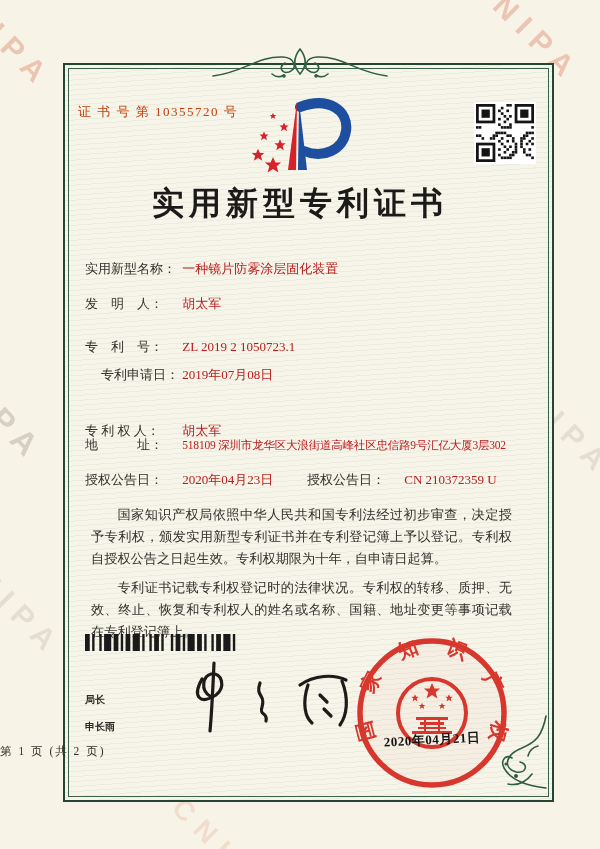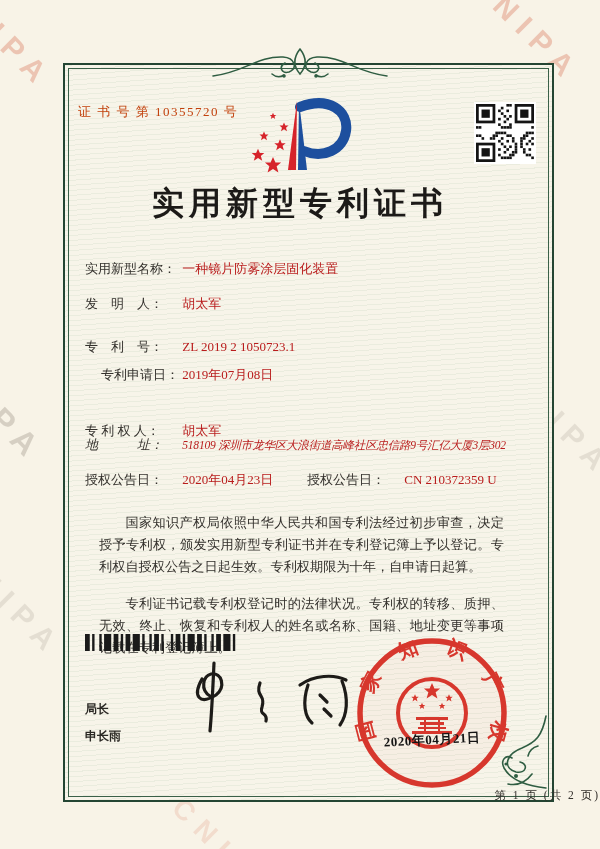--- a/index.html
+++ b/index.html
@@ -41,32 +41,32 @@
     font-size:32px;font-weight:700;letter-spacing:5px;color:#1c1a18;
   }
   .fields{position:absolute;left:85px;top:255px;width:450px;z-index:4;font-size:13px;}
   .frow{position:absolute;left:0;white-space:nowrap;}
   .frow .lbl{display:inline-block;width:94px;color:#33302c;}
   .frow .val{color:#b91c1c;}
   .frow-addr .val{font-size:11.5px;letter-spacing:-0.2px;}
   .pair2{position:absolute;left:222px;top:0;}
   .paras{position:absolute;left:83px;top:496px;width:437px;z-index:4;
     font-size:13.2px;line-height:21.8px;color:#33302c;text-align:justify;}
-  .paras p{margin:16px;text-indent:2em;}
+  .paras p{margin:8px;text-indent:2em;}
   .barcode{position:absolute;left:85px;top:634px;z-index:4;}
   .officer{position:absolute;left:85px;top:686px;z-index:4;
     font-family:Liberation Serif, serif;
-    font-size:12px;font-weight:700;color:#2b2925;line-height:27px;margin-top:10px;}
+    font-size:10px;font-weight:700;color:#2b2925;line-height:27px;}
   .signature{position:absolute;left:172px;top:655px;z-index:4;}
   .seal{position:absolute;left:352px;top:633px;z-index:5;opacity:0.92;}
   .seal-date{
     position:absolute;left:352px;top:731px;width:160px;text-align:center;z-index:6;
     font-size:13px;font-weight:700;color:#141414;transform:rotate(-3deg);letter-spacing:0.5px;
   }
-  .page-info{position:absolute;left:0;top:788px;width:100%;text-align:right;z-index:4;
+  .page-info{position:absolute;left:0;top:744px;width:100%;text-align:left;z-index:4;
     font-size:11.5px;color:#33302c;letter-spacing:2px;}
   .continuation{position:absolute;left:0;top:810px;width:100%;text-align:center;z-index:4;
     font-size:12.5px;color:#33302c;letter-spacing:3px;}
 </style>
 </head>
 <body>
 
 <div class="page">
 
   <span class="wm wm-pink" style="left:-40px;top:-28px;font-size:30px;">CNIPA</span>
@@ -229,21 +229,21 @@
       <span class="val">ZL 2019 2 1050723.1</span>
     </div>
     <div class="frow" style="top:111px;text-align:right;">
       <span class="lbl">专利申请日：</span>
       <span class="val">2019年07月08日</span>
     </div>
     <div class="frow" style="top:146px;margin-top:21px;">
       <span class="lbl">专 利 权 人：</span>
       <span class="val">胡太军</span>
     </div>
-    <div class="frow frow-addr" style="top:181px;font-style:italic;">
+    <div class="frow frow-addr" style="top:181px;">
       <span class="lbl">地　　　址：</span>
       <span class="val">518109 深圳市龙华区大浪街道高峰社区忠信路9号汇亿大厦3层302</span>
     </div>
     <div class="frow" style="top:216px;">
       <span class="lbl">授权公告日：</span>
       <span class="val">2020年04月23日</span>
       <span class="pair2">
         <span class="lbl">授权公告日：</span>
         <span class="val">CN 210372359 U</span>
       </span>

